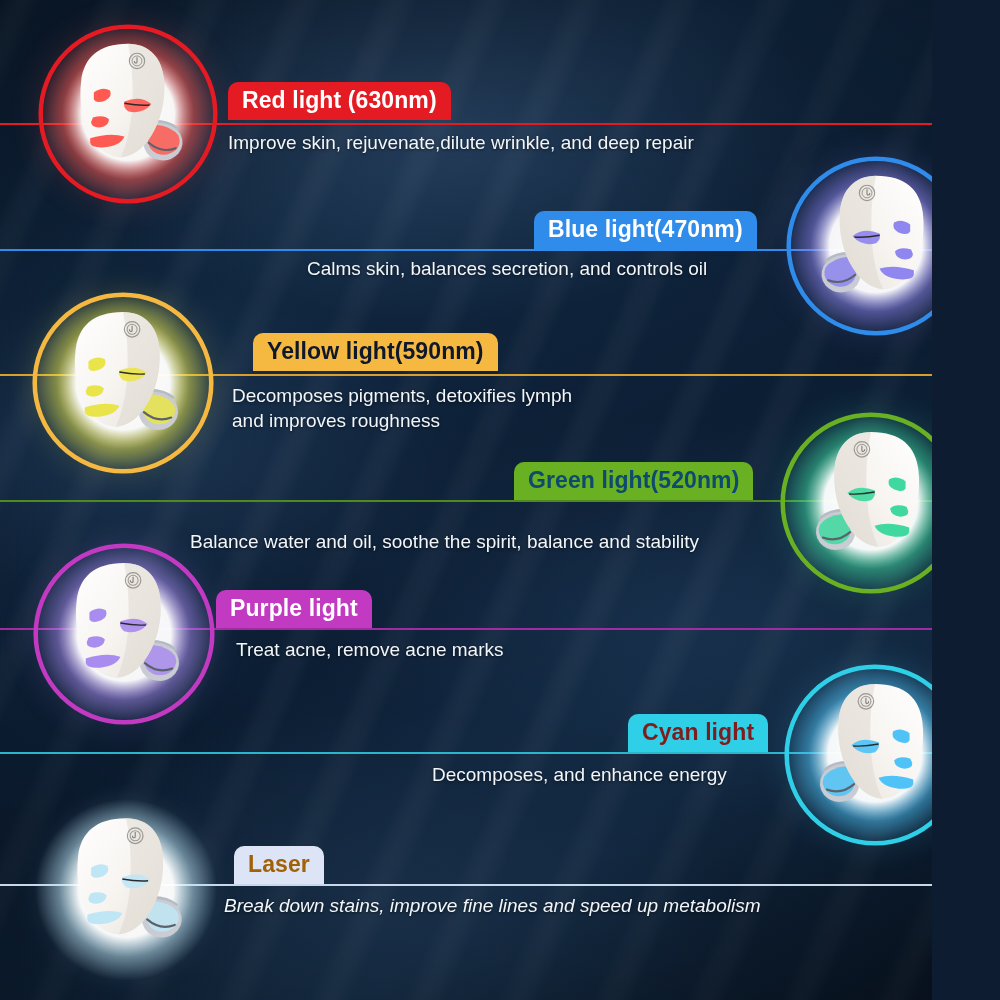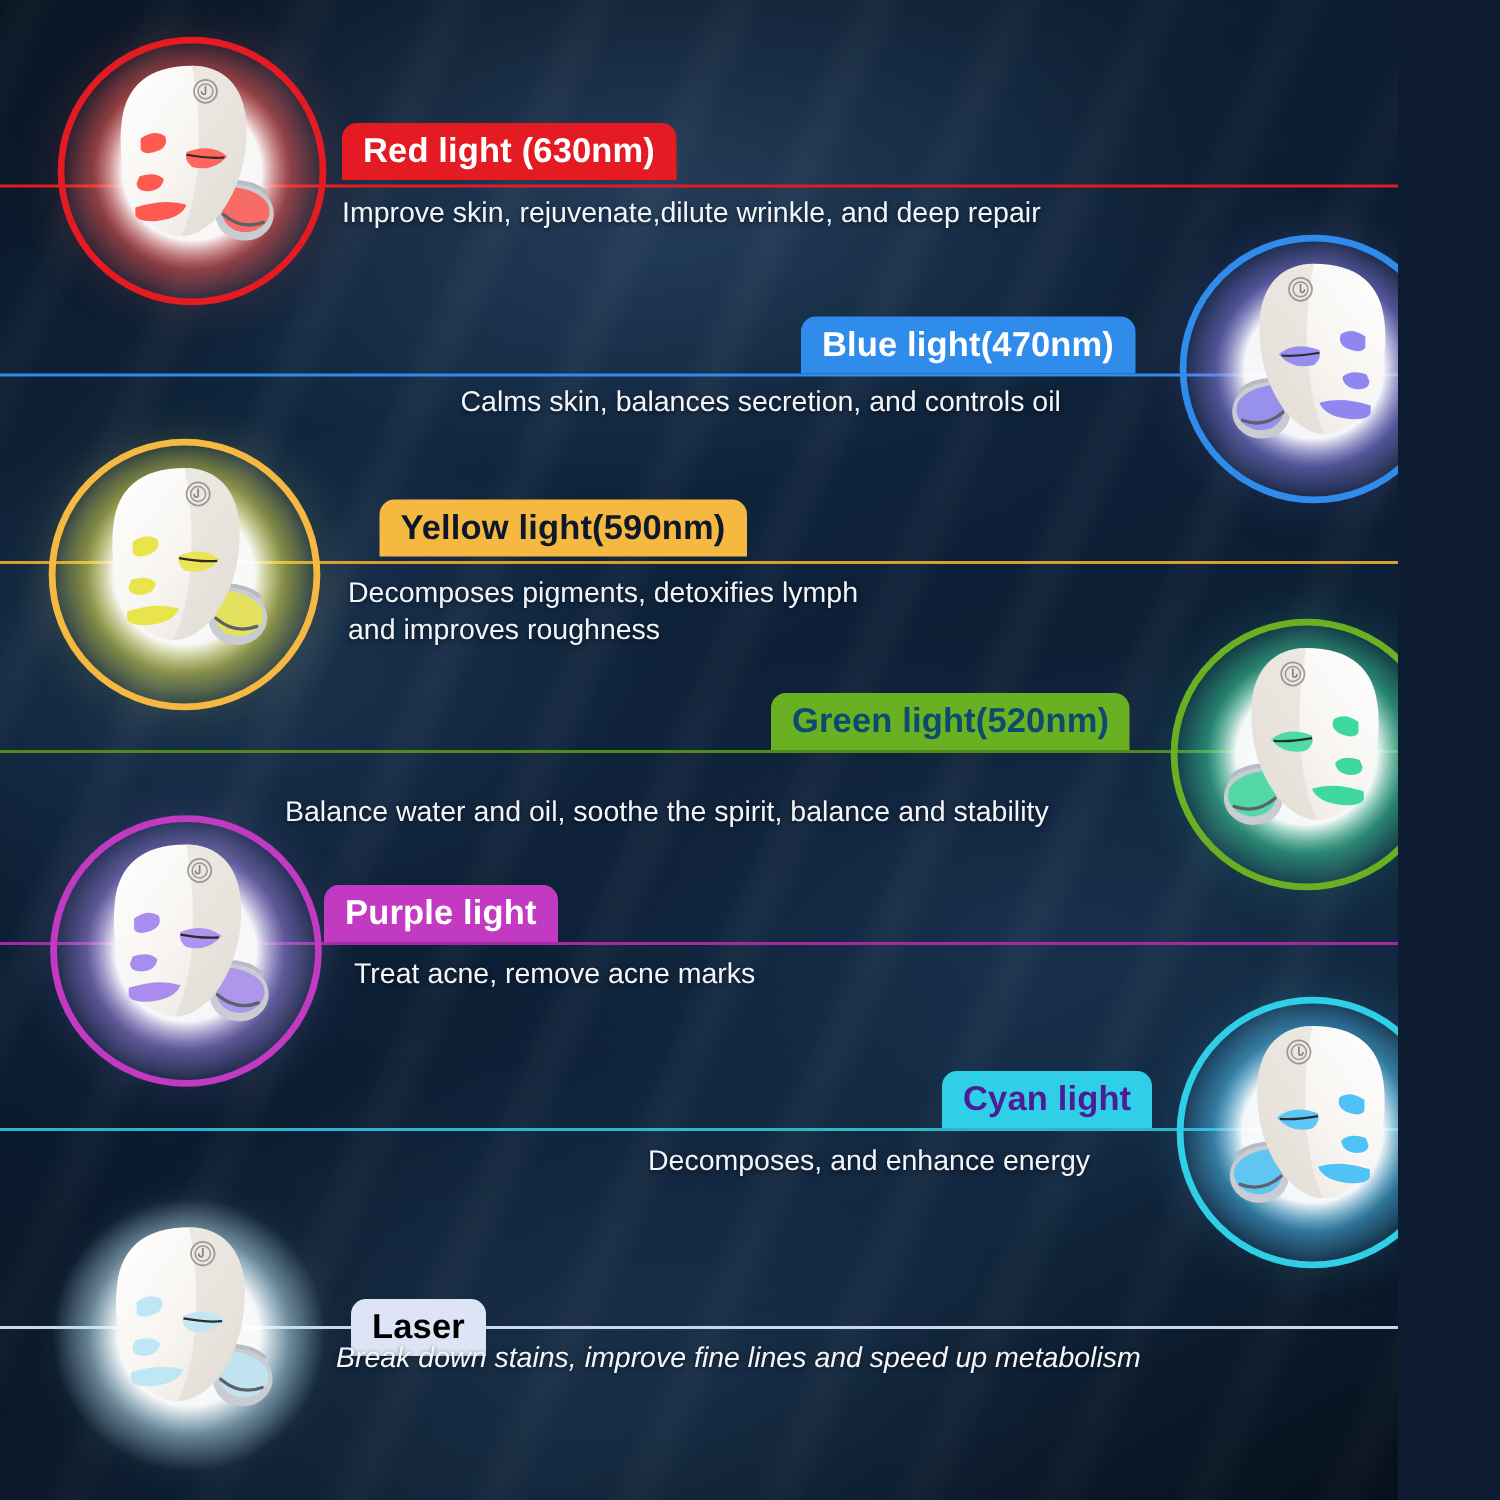--- a/index.html
+++ b/index.html
@@ -490,22 +490,22 @@
     </g>
     <circle cx="100" cy="100" r="97" fill="none" stroke="rgba(200,226,242,0)" stroke-width="5"></circle>
   </svg>
     </div>
 
   <div class="badge" style="left: 228px; top: 82px; background: rgb(228, 27, 35); color: rgb(255, 255, 255);">Red light (630nm)</div>
   <div class="badge" style="left: 534px; top: 211px; background: rgb(47, 140, 234); color: rgb(255, 255, 255);">Blue light(470nm)</div>
   <div class="badge" style="left: 226px; top: 333px; background: rgb(245, 185, 66); color: #0f172a; margin-left: 27px;">Yellow light(590nm)</div>
   <div class="badge" style="left: 514px; top: 462px; background: rgb(105, 176, 35); color: #0c4a6e;">Green light(520nm)</div>
   <div class="badge" style="left: 216px; top: 590px; background: rgb(193, 58, 193); color: rgb(255, 255, 255);">Purple light</div>
-  <div class="badge" style="left: 628px; top: 714px; background: rgb(48, 207, 232); color: #4c1d95;">Cyan light</div>
-  <div class="badge laser-badge" style="left: 234px; top: 846px; background: rgb(221, 228, 245); color: #000000; margin-top: 20px;">Laser</div>
+  <div class="badge" style="left: 628px; top: 714px; background: rgb(48, 207, 232); color: #7f1d1d;">Cyan light</div>
+  <div class="badge laser-badge" style="left: 234px; top: 846px; background: rgb(221, 228, 245); color: #a16207;">Laser</div>
 
   <div class="desc" style="left:307px;top:256px;">Calms skin, balances secretion, and controls oil</div>
   <div class="desc" style="left:228px;top:130px;">Improve skin, rejuvenate,dilute wrinkle, and deep repair</div>
   <div class="desc" style="left:232px;top:383px;">Decomposes pigments, detoxifies lymph
 and improves roughness</div>
   <div class="desc" style="left:180px;top:529px;margin-left:10px;">Balance water and oil, soothe the spirit, balance and stability</div>
   <div class="desc" style="left:236px;top:637px;">Treat acne, remove acne marks</div>
   <div class="desc" style="left:432px;top:762px;">Decomposes, and enhance energy</div>
   <div class="desc" style="left:224px;top:893px;font-style:italic;">Break down stains, improve fine lines and speed up metabolism</div>
 

